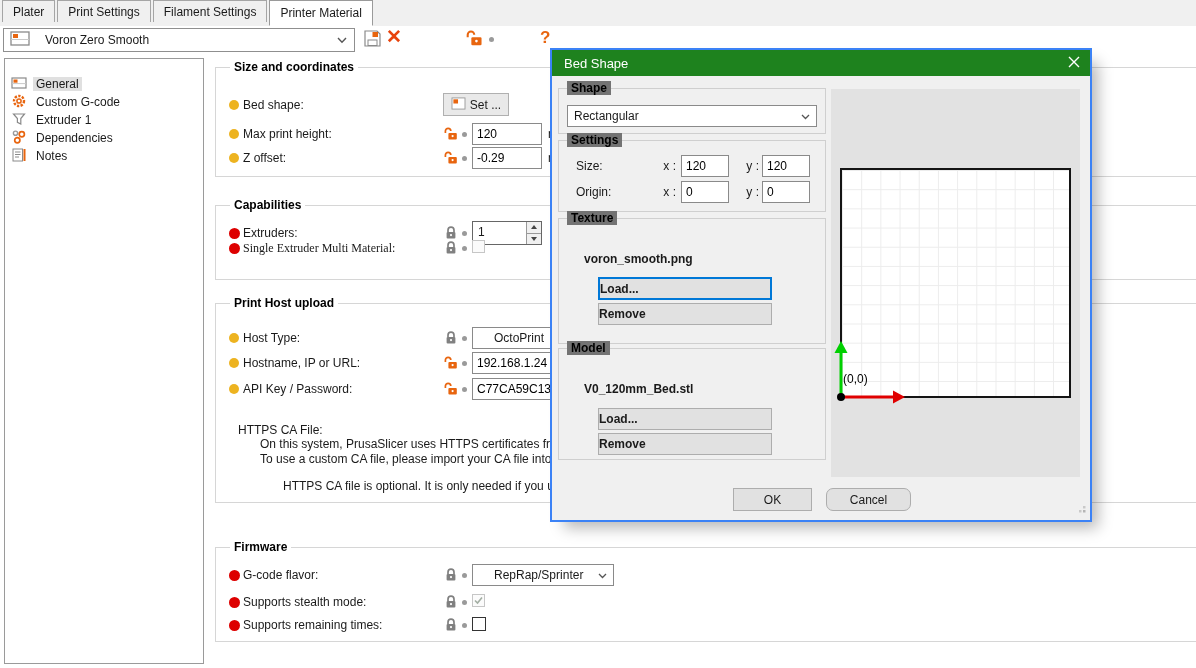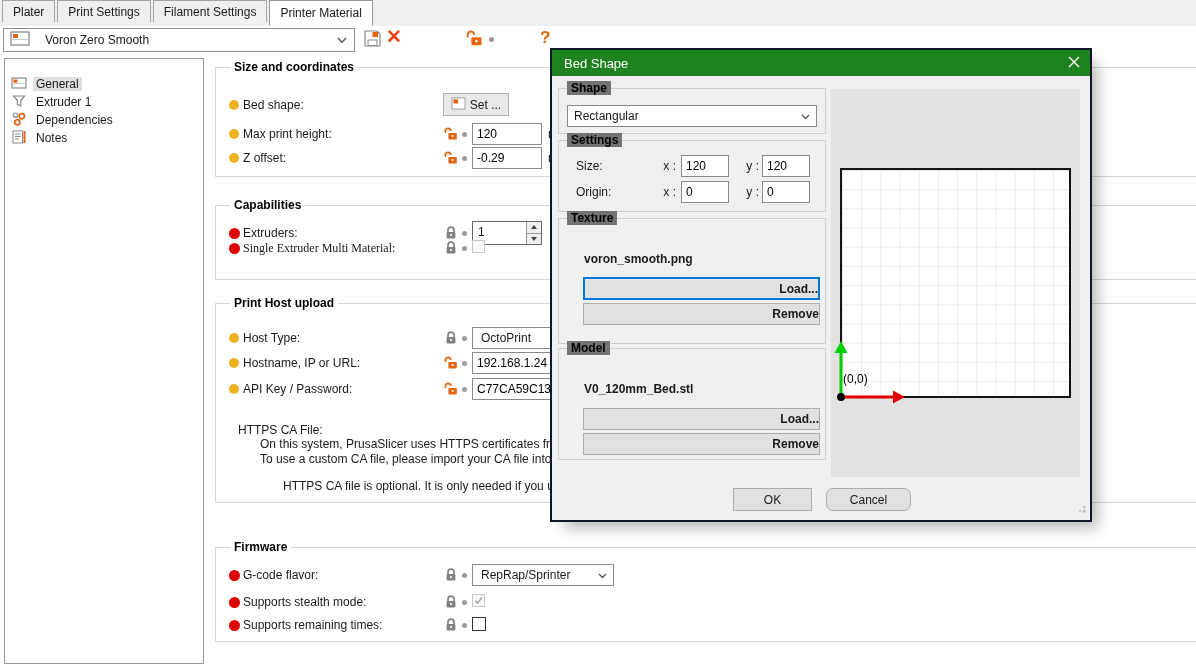--- a/index.html
+++ b/index.html
@@ -37,56 +37,56 @@
   .row{position:absolute;left:0;width:760px;height:24px;}
   .bullet{position:absolute;left:229px;top:7px;width:10px;height:10px;border-radius:50%;}
   .bullet.yellow{background:#edb320;}
   .bullet.red{background:#dd0000;width:11px;height:11px;}
   .row .rlabel{position:absolute;left:243px;top:5px;}
   .row .rlock{position:absolute;left:444px;top:5px;}
   .row .rdot{position:absolute;left:462px;top:10px;}
   .field{position:absolute;left:472px;top:1px;height:22px;box-sizing:border-box;
        border:1px solid #8a8a8a;background:#fff;font-family:"Liberation Sans",sans-serif;font-size:12px;padding:0 4px;}
   .selectbox{position:absolute;left:472px;top:1px;height:22px;box-sizing:border-box;border:1px solid #8a8a8a;
-       background:#fff;display:flex;align-items:center;padding-left:8px;}
+       background:#fff;display:flex;align-items:center;padding-left:21px;}
   .selectbox .chev{position:absolute;right:6px;}
   .unit{position:absolute;left:548px;top:5px;}
   .spinwrap{position:absolute;left:472px;top:0px;width:70px;height:24px;border:1px solid #666;box-sizing:border-box;background:#fff;display:flex;}
   .spinval{flex:1;padding:3px 0 0 5px;}
   .spinbtns{width:14px;border-left:1px solid #999;display:flex;flex-direction:column;}
   .spinbtns div{flex:1;background:#f0f0f0;display:flex;align-items:center;justify-content:center;}
   .spinbtns div:first-child{border-bottom:1px solid #999;}
   .tri-up{width:0;height:0;border-left:3.5px solid transparent;border-right:3.5px solid transparent;border-bottom:4px solid #444;}
   .tri-dn{width:0;height:0;border-left:3.5px solid transparent;border-right:3.5px solid transparent;border-top:4px solid #444;}
   .checkbox{position:absolute;left:472px;top:4px;width:13px;height:13px;box-sizing:border-box;background:#fff;}
   .cb-enabled{border:1px solid #333;}
   .cb-disabled{border:1px solid #c6c6c6;background:#fbfbfb;}
   .ca-text{position:absolute;white-space:nowrap;}
 
   .setbtn{position:absolute;left:443px;top:0px;width:66px;height:23px;box-sizing:border-box;
        background:#e9e9e9;border:1px solid #b0b0b0;display:flex;align-items:center;justify-content:center;gap:4px;}
 
   
   .dialog{position:absolute;left:550px;top:48px;width:542px;height:474px;box-sizing:border-box;
-       border:2px solid #0f172a;background:#f0f0f0;z-index:10;box-shadow:10px 10px 14px -4px rgba(0,0,0,0.28);}
+       border:2px solid #3b82f6;background:#f0f0f0;z-index:10;box-shadow:10px 10px 14px -4px rgba(0,0,0,0.28);}
   .dlg-title{position:absolute;left:0;top:0;width:100%;height:26px;background:#1e821e;display:flex;align-items:center;}
   .dlg-title .t{color:#fff;margin-left:12px;font-size:13px;}
   .dlg-close{position:absolute;right:10px;top:6px;cursor:default;}
   .dlg-group{position:absolute;border:1px solid #cfcfcf;box-sizing:border-box;}
   .dlg-group-title{position:absolute;top:-8px;left:8px;background:#737373;padding:0 4px;font-weight:bold;color:#000;}
   .dlg-select{position:absolute;left:8px;top:16px;width:250px;height:22px;box-sizing:border-box;border:1px solid #8a8a8a;
        background:#fff;display:flex;align-items:center;padding-left:6px;}
   .dlg-select .chev{position:absolute;right:6px;}
   .srow-label{position:absolute;left:17px;}
   .axis-label{position:absolute;text-align:right;}
   .dlg-input{position:absolute;height:22px;box-sizing:border-box;border:1px solid #8a8a8a;background:#fff;
        font-family:"Liberation Sans",sans-serif;font-size:12px;padding:0 4px;}
   .fname{position:absolute;left:25px;font-weight:bold;}
-  .dlg-btn{position:absolute;left:24px;width:237px;height:22px;box-sizing:border-box;background:#e1e1e1;
-       border:1px solid #adadad;font-weight:bold;display:flex;align-items:center;justify-content:flex-end;}
+  .dlg-btn{position:absolute;left:39px;width:174px;height:22px;box-sizing:border-box;background:#e1e1e1;
+       border:1px solid #adadad;font-weight:bold;display:flex;align-items:center;justify-content:flex-start;}
   .dlg-btn.focused{height:23px;border:2px solid #0078d7;}
   .preview{position:absolute;left:279px;top:39px;width:249px;height:388px;background:#e2e2e2;}
   .bed{position:absolute;left:9px;top:79px;width:231px;height:230px;background:#fff;border:2px solid #141414;box-sizing:border-box;
        background-image:linear-gradient(#ececec 1px,transparent 1px),linear-gradient(90deg,#ececec 1px,transparent 1px);
        background-size:19.2px 19.2px;}
   .origin-label{position:absolute;left:12px;top:283px;color:#000;}
   .axes-svg{position:absolute;left:0;top:0;}
   .footbtn{position:absolute;height:23px;box-sizing:border-box;background:#e1e1e1;border:1px solid #adadad;
        display:flex;align-items:center;justify-content:center;}
   .grip{position:absolute;right:3px;bottom:3px;}
@@ -142,20 +142,27 @@
     <div class="side-item selected">
       <span><svg width="16" height="16" viewBox="0 0 16 16">
             <rect x="1" y="3" width="14" height="10" fill="#fff" stroke="#8a8a8a" stroke-width="1.2"></rect>
             <rect x="2.5" y="4.5" width="4" height="3.2" fill="#e8650f"></rect>
             <line x1="1" y1="8.6" x2="15" y2="8.6" stroke="#c9c9c9"></line>
           </svg></span>
       <span class="lbl">General</span>
     </div>
     <div class="side-item">
       <span><svg width="16" height="16" viewBox="0 0 16 16">
+            <circle cx="8" cy="8" r="5" fill="none" stroke="#e8650f" stroke-width="2.4" stroke-dasharray="2.3 1.4"></circle>
+            <circle cx="8" cy="8" r="2.1" fill="none" stroke="#e8650f" stroke-width="1.5"></circle>
+          </svg></span>
+      <span class="lbl">Custom G-code</span>
+    </div>
+    <div class="side-item">
+      <span><svg width="16" height="16" viewBox="0 0 16 16">
             <path d="M2.5 3h11L9.8 7.5V13l-3.4-1.6V7.5z" fill="#fff" stroke="#8a8a8a" stroke-width="1.2"></path>
           </svg></span>
       <span class="lbl">Extruder 1</span>
     </div>
     <div class="side-item">
       <span><svg width="16" height="16" viewBox="0 0 16 16">
             <circle cx="4.5" cy="4.2" r="2.1" fill="none" stroke="#9a9a9a" stroke-width="1.4"></circle>
             <circle cx="10.8" cy="5.3" r="2.6" fill="none" stroke="#e8650f" stroke-width="1.7"></circle>
             <circle cx="6.3" cy="11.3" r="2.6" fill="none" stroke="#e8650f" stroke-width="1.7"></circle>
           </svg></span>

